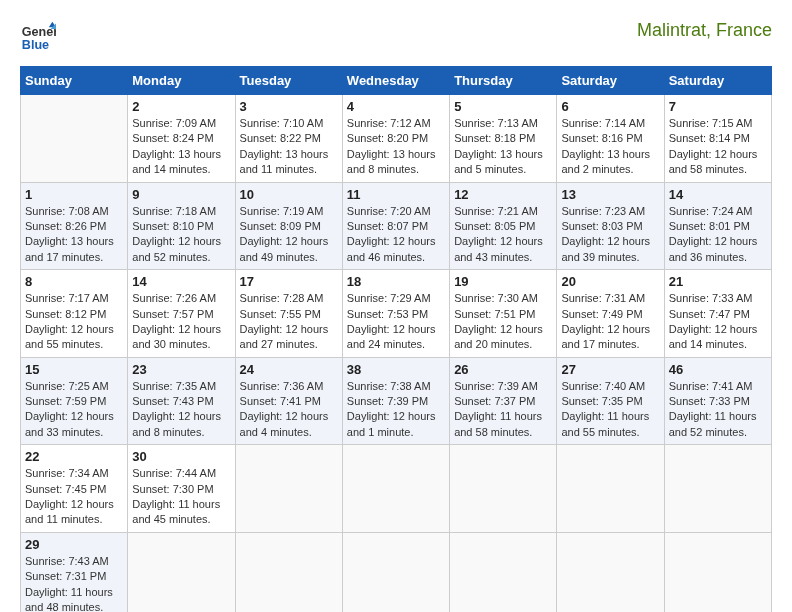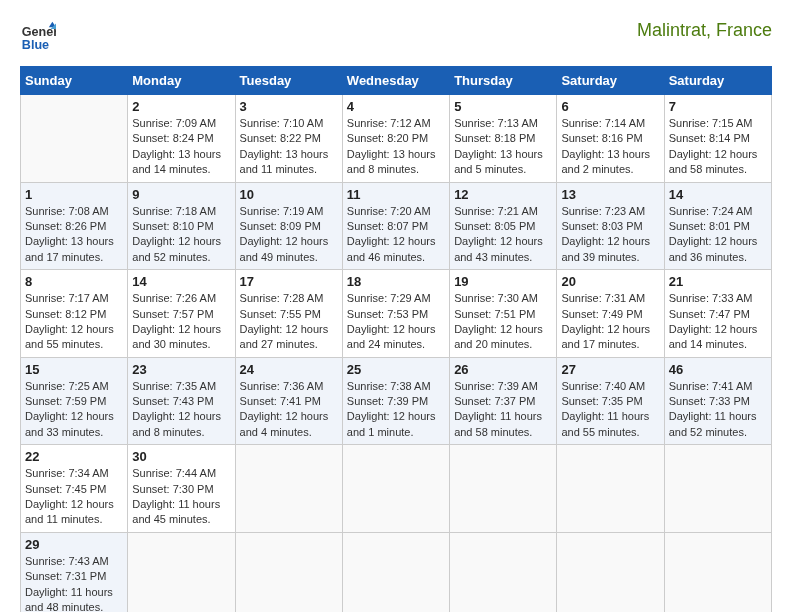--- a/index.html
+++ b/index.html
@@ -202,21 +202,21 @@
         </td>
         <td>
           <span class="day-num">23</span>
           <div class="day-detail">Sunrise: 7:35 AM<br>Sunset: 7:43 PM<br>Daylight: 12 hours and 8 minutes.</div>
         </td>
         <td>
           <span class="day-num">24</span>
           <div class="day-detail">Sunrise: 7:36 AM<br>Sunset: 7:41 PM<br>Daylight: 12 hours and 4 minutes.</div>
         </td>
         <td>
-          <span class="day-num">25</span>
+          <span class="day-num">38</span>
           <div class="day-detail">Sunrise: 7:38 AM<br>Sunset: 7:39 PM<br>Daylight: 12 hours and 1 minute.</div>
         </td>
         <td>
           <span class="day-num">26</span>
           <div class="day-detail">Sunrise: 7:39 AM<br>Sunset: 7:37 PM<br>Daylight: 11 hours and 58 minutes.</div>
         </td>
         <td>
           <span class="day-num">27</span>
           <div class="day-detail">Sunrise: 7:40 AM<br>Sunset: 7:35 PM<br>Daylight: 11 hours and 55 minutes.</div>
         </td>

